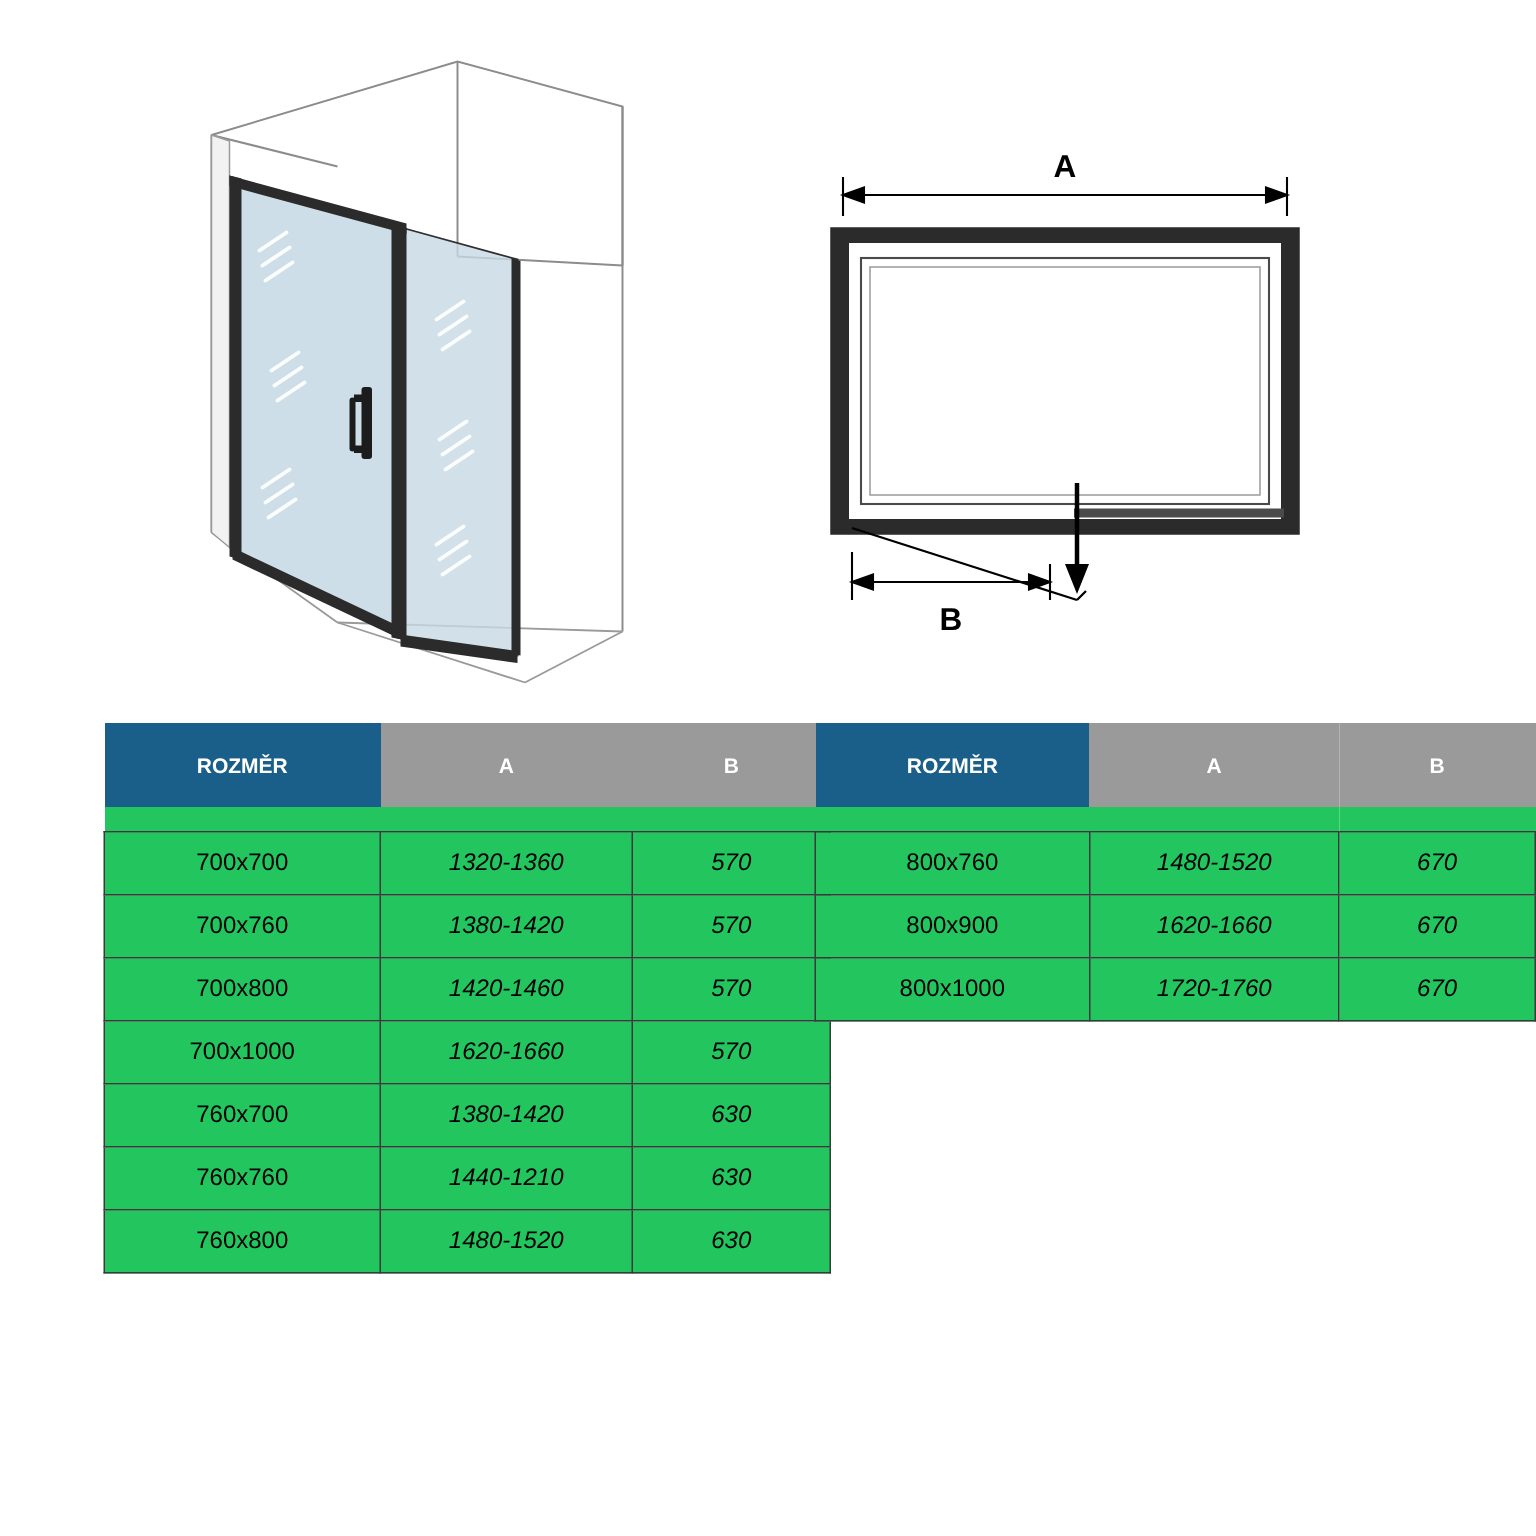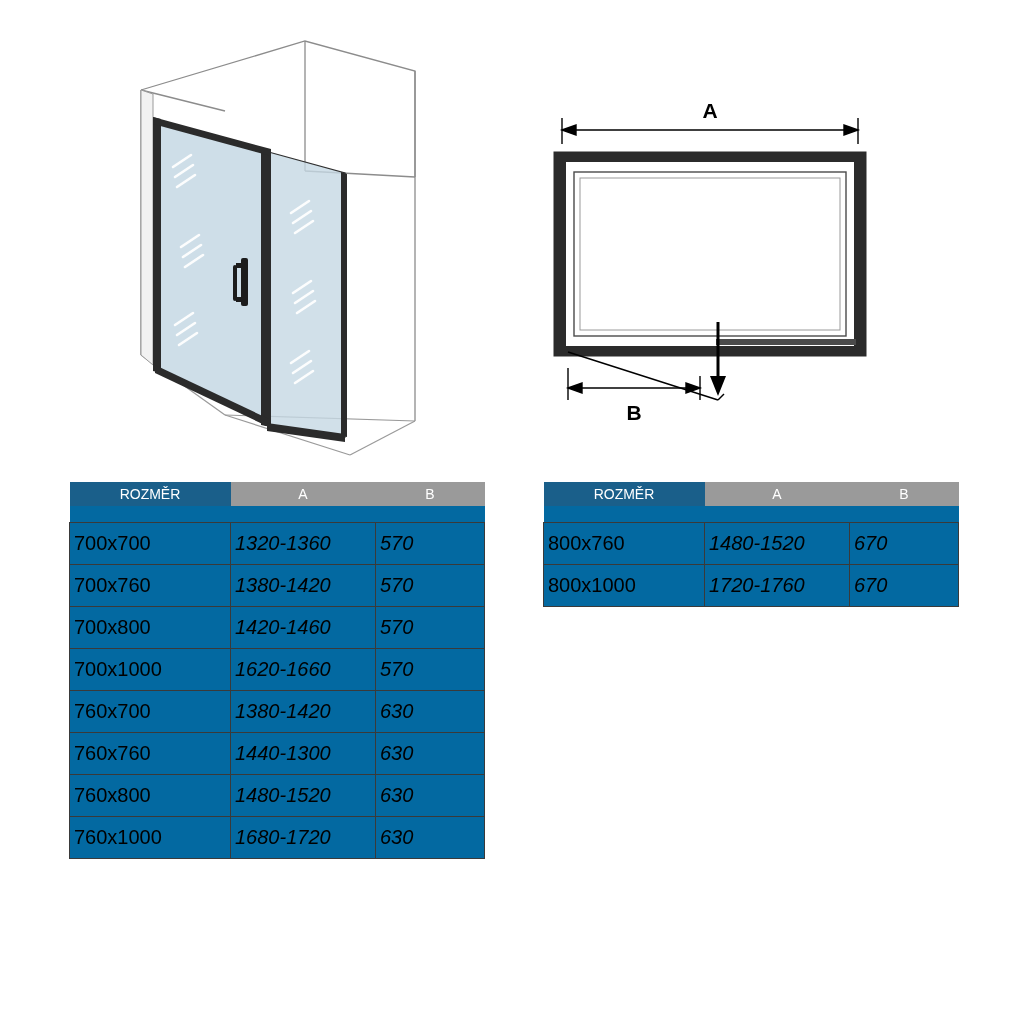--- a/index.html
+++ b/index.html
@@ -26,37 +26,38 @@
   
   .table-wrap {
     position: absolute;
   }
   table.size-table {
     border-collapse: collapse;
     table-layout: fixed;
   }
   table.size-table thead th {
     font-size: 14px;
-    font-weight: normal;
+    font-weight: bold;
     color: #ffffff;
     height: 24px;
-    padding: 0;
+    padding: 16px;
     text-align: center;
     border: none;
   }
   th.hdr-rozmer { background: #1a5f8a; }
   th.hdr-a { background: #9a9a9a; }
   th.hdr-b { background: #9a9a9a; }
 
   table.size-table tbody td {
     border: 1px solid #3a3a3a;
     height: 41px;
-    font-size: 20px;
+    text-align: center;
+    font-size: 16px;
     padding: 0 4px;
-    background: #0369a1;
+    background: #22c55e;
     color: #000;
   }
   .col-rozmer { width: 152px; }
   .col-a { width: 136px; font-style: italic; }
   .col-b { width: 100px; font-style: italic; }
 
   
   th.hdr-rozmer { width: 152px; }
   th.hdr-a { width: 136px; }
   th.hdr-b { width: 100px; }
@@ -229,31 +230,26 @@
           <td class="col-a">1620-1660</td>
           <td class="col-b">570</td>
         </tr>
         <tr>
           <td class="col-rozmer">760x700</td>
           <td class="col-a">1380-1420</td>
           <td class="col-b">630</td>
         </tr>
         <tr>
           <td class="col-rozmer">760x760</td>
-          <td class="col-a">1440-1300</td>
+          <td class="col-a">1440-1210</td>
           <td class="col-b">630</td>
         </tr>
         <tr>
           <td class="col-rozmer">760x800</td>
           <td class="col-a">1480-1520</td>
-          <td class="col-b">630</td>
-        </tr>
-        <tr>
-          <td class="col-rozmer">760x1000</td>
-          <td class="col-a">1680-1720</td>
           <td class="col-b">630</td>
         </tr>
       </tbody>
   </table>
 </div>
 
 <div class="table-wrap" style="left:543px; top:482px;">
   <table class="size-table">
     <thead>
       <tr>
@@ -267,19 +263,24 @@
           <td class="col-rozmer hdr-gap" style="border: none; height: 16px;"></td>
           <td class="col-a hdr-gap" style="border: none; height: 16px;"></td>
           <td class="col-b hdr-gap" style="border: none; height: 16px;"></td>
         </tr>
         <tr>
           <td class="col-rozmer">800x760</td>
           <td class="col-a">1480-1520</td>
           <td class="col-b">670</td>
         </tr>
         <tr>
+          <td class="col-rozmer">800x900</td>
+          <td class="col-a">1620-1660</td>
+          <td class="col-b">670</td>
+        </tr>
+        <tr>
           <td class="col-rozmer">800x1000</td>
           <td class="col-a">1720-1760</td>
           <td class="col-b">670</td>
         </tr>
       </tbody>
   </table>
 </div>
 
 </body></html>

